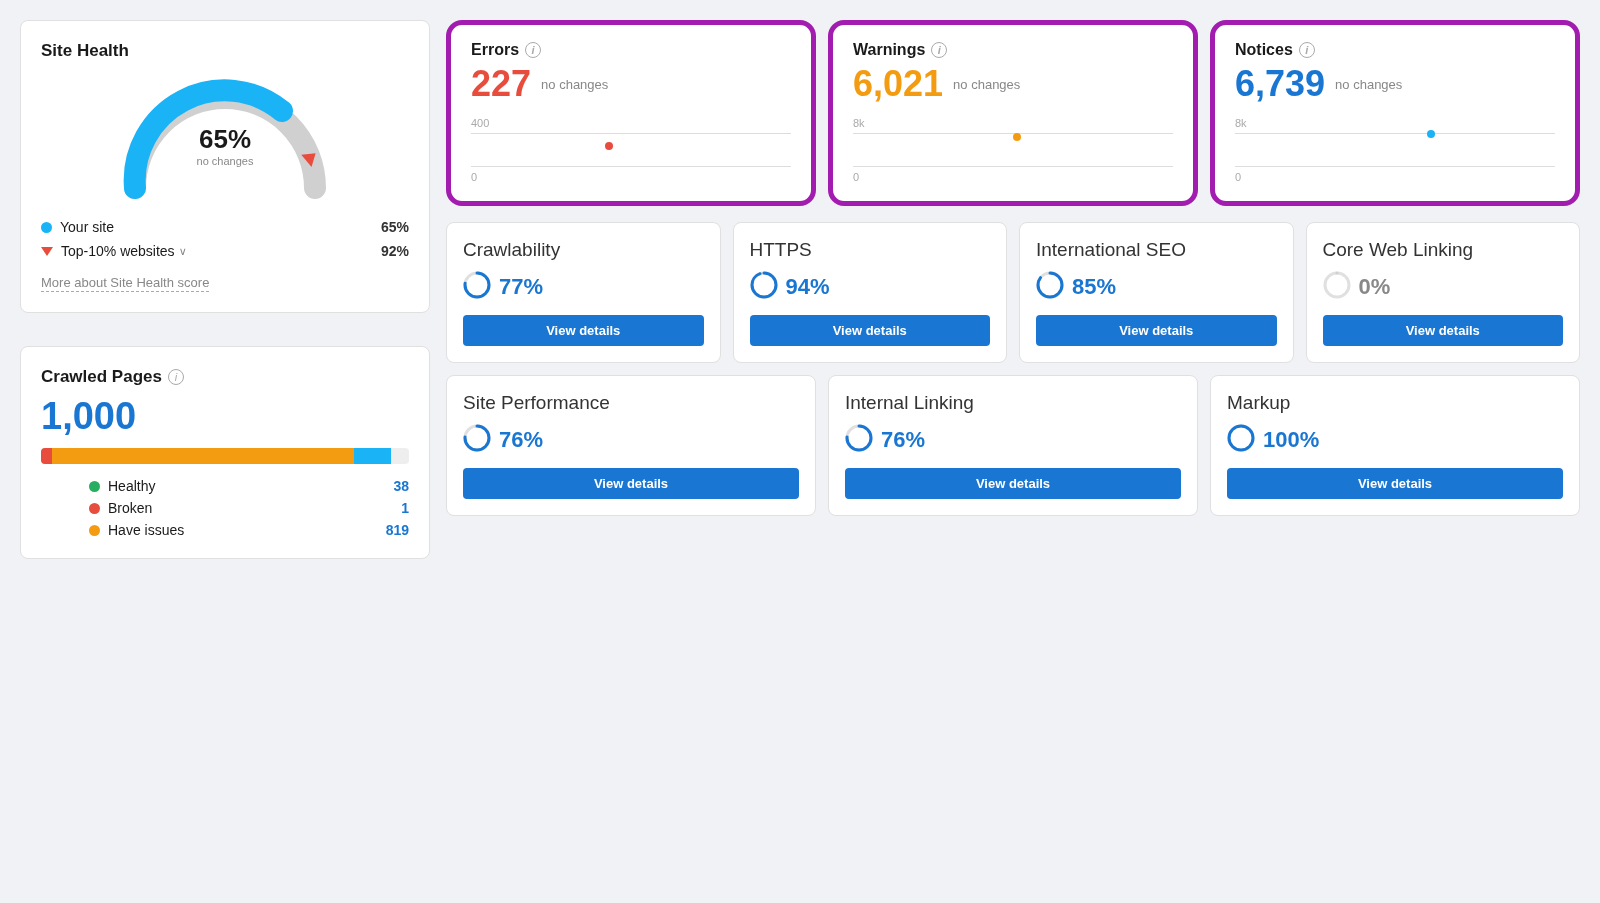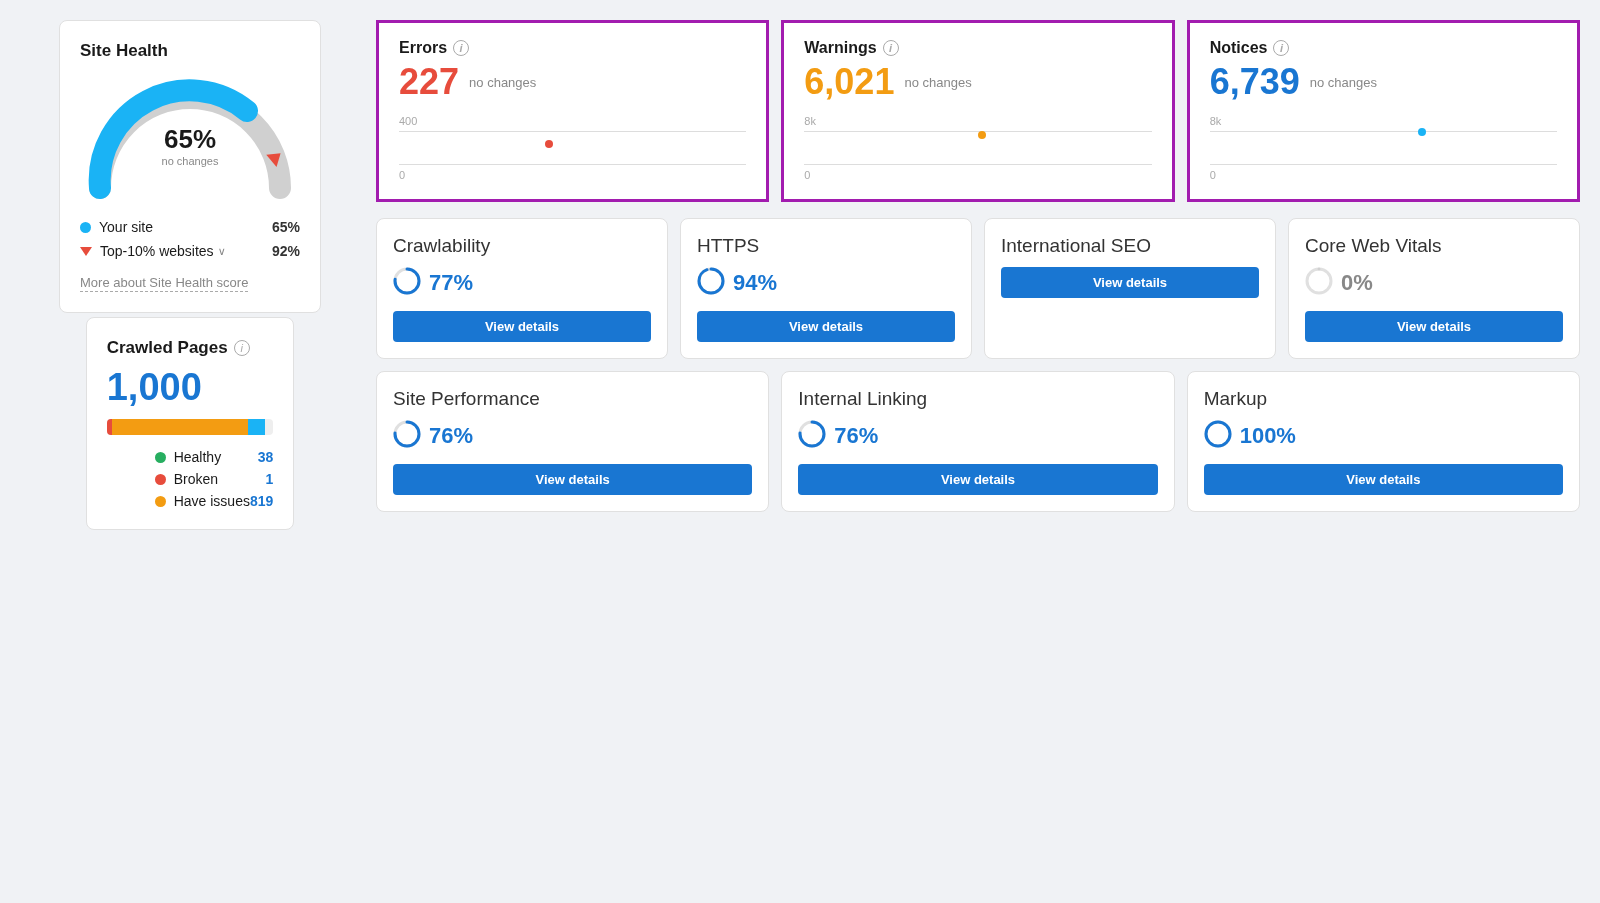--- a/index.html
+++ b/index.html
@@ -10,24 +10,23 @@
       padding: 20px;
     }
     .dashboard {
       display: flex;
       gap: 16px;
       max-width: 1560px;
     }
     .left-col {
       display: flex;
       flex-direction: column;
-      gap: 4px;
-      width: 340px;
+      gap: 33px;
+      width: 410px;
       flex-shrink: 0;
-      align-items: center;
     }
     .right-col {
       flex: 1;
       display: flex;
       flex-direction: column;
       gap: 16px;
     }
     .card {
       background: #fff;
       border-radius: 8px;
@@ -137,22 +136,22 @@
     .dot-red { background: #e74c3c; }
     .dot-orange { background: #f39c12; }
     
     .metrics-row {
       display: flex;
       gap: 0;
     }
     .metric-card {
       flex: 1;
       background: #fff;
-      border: 3px solid #a21caf;
-      border-radius: 0;
+      border: 5px solid #a21caf;
+      border-radius: 16px;
       padding: 16px 20px;
       margin-right: 12px;
     }
     .metric-card:last-child { margin-right: 0; }
     .metric-header {
       display: flex;
       align-items: center;
       gap: 6px;
       font-size: 16px;
       font-weight: 700;
@@ -436,24 +435,31 @@
       <span><svg width="28" height="28" viewBox="0 0 28 28">
     <circle cx="14" cy="14" r="12" fill="none" stroke="#e0e0e0" stroke-width="3"></circle>
     <circle cx="14" cy="14" r="12" fill="none" stroke="#1976d2" stroke-width="3" stroke-dasharray="70.87433026498573 4.523893421169305" stroke-linecap="round" transform="rotate(-90 14 14)"></circle>
   </svg></span>
       <span class="report-score" style="color:#1976d2">94%</span>
     </div>
     <button class="view-details-btn">View details</button>
   </div>
           <div class="report-card">
     <div class="report-name">International SEO</div>
+    <div class="report-score-row">
+      <span><svg width="28" height="28" viewBox="0 0 28 28">
+    <circle cx="14" cy="14" r="12" fill="none" stroke="#e0e0e0" stroke-width="3"></circle>
+    <circle cx="14" cy="14" r="12" fill="none" stroke="#1976d2" stroke-width="3" stroke-dasharray="64.08849013323177 11.309733552923262" stroke-linecap="round" transform="rotate(-90 14 14)"></circle>
+  </svg></span>
+      <span class="report-score" style="color:#1976d2">85%</span>
+    </div>
     <button class="view-details-btn">View details</button>
   </div>
           <div class="report-card">
-    <div class="report-name">Core Web Vitals</div>
+    <div class="report-name">Core Web Linking</div>
     <div class="report-score-row">
       <span><svg width="28" height="28" viewBox="0 0 28 28">
     <circle cx="14" cy="14" r="12" fill="none" stroke="#e0e0e0" stroke-width="3"></circle>
     <circle cx="14" cy="14" r="12" fill="none" stroke="#d0d0d0" stroke-width="3" stroke-dasharray="0 75.39822368615503" stroke-linecap="round" transform="rotate(-90 14 14)"></circle>
   </svg></span>
       <span class="report-score" style="color:#888888">0%</span>
     </div>
     <button class="view-details-btn">View details</button>
   </div>
         </div>

